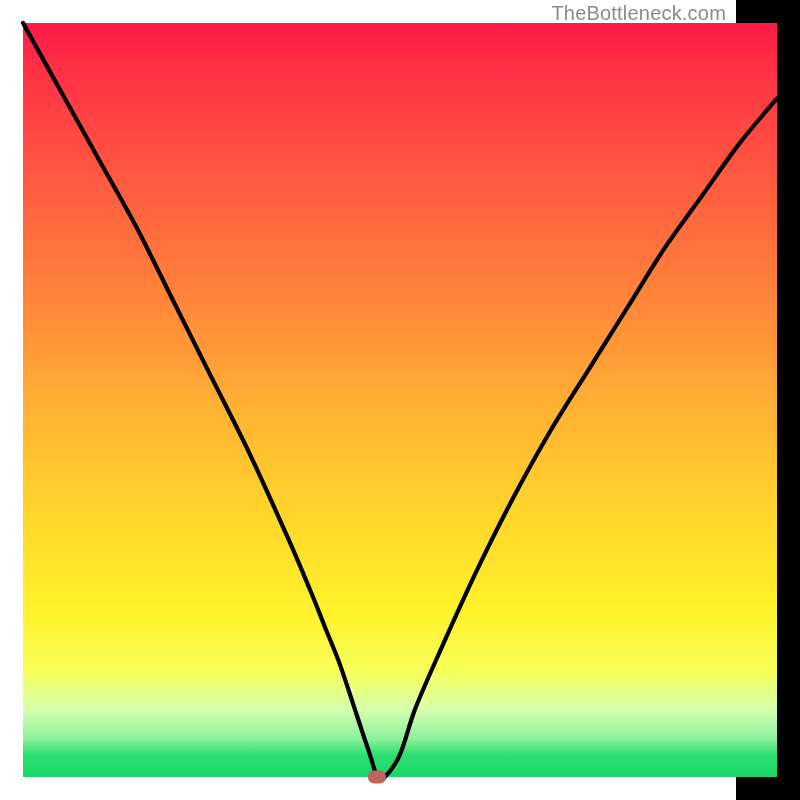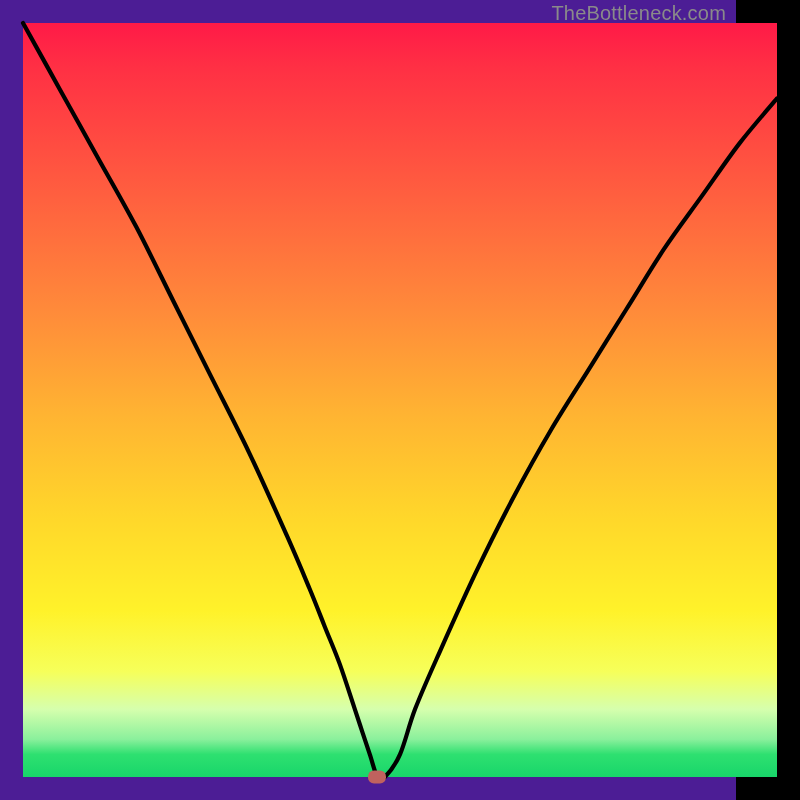--- a/index.html
+++ b/index.html
@@ -9,21 +9,21 @@
     height: 800px;
     background: #000;
     overflow: hidden;
   }
   .frame {
     position: absolute;
     left: 0;
     top: 0;
     width: 736px;
     height: 800px;
-    background: #4c1d95;
+    background: #ffffff;
   }
   .plot {
     position: absolute;
     left: 23px;
     top: 23px;
     width: 754px;
     height: 754px;
     
     background: linear-gradient(to bottom,
       #ff1a47 0%,

